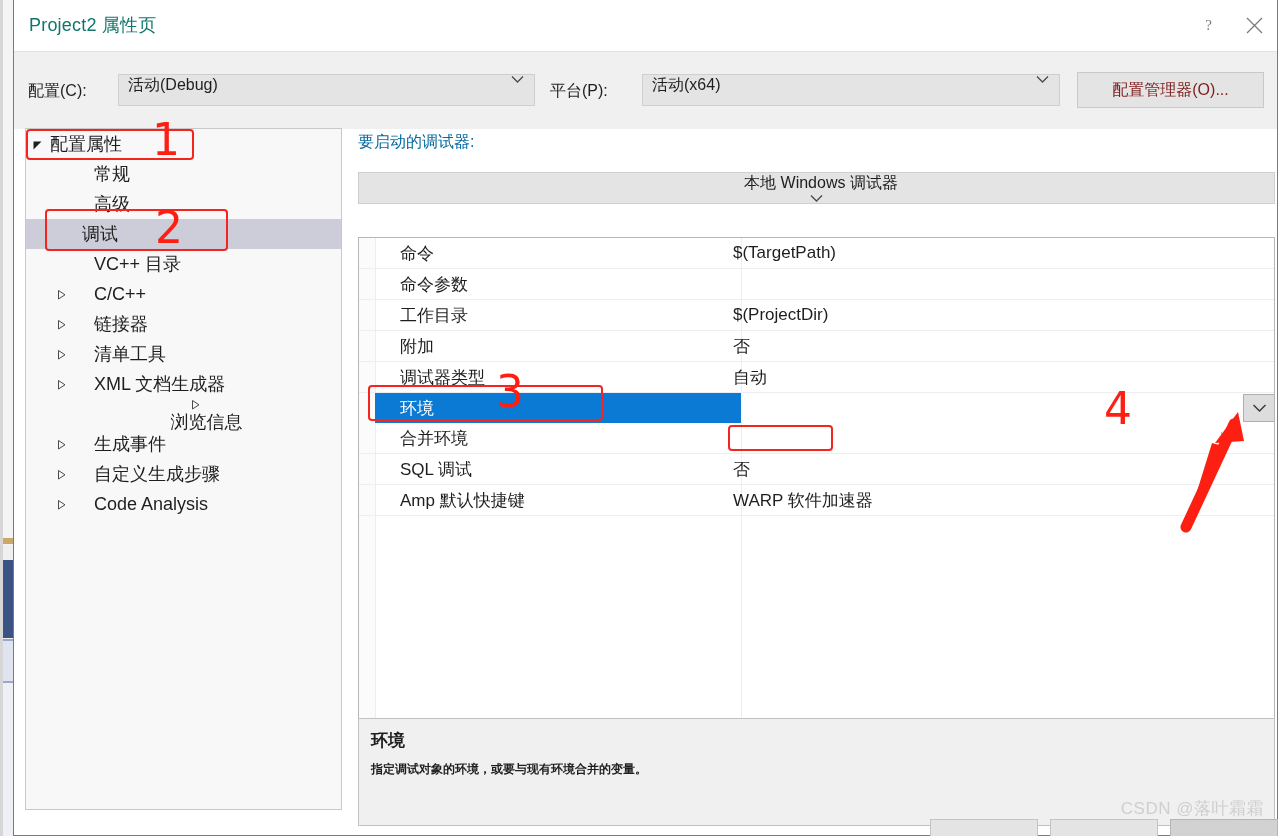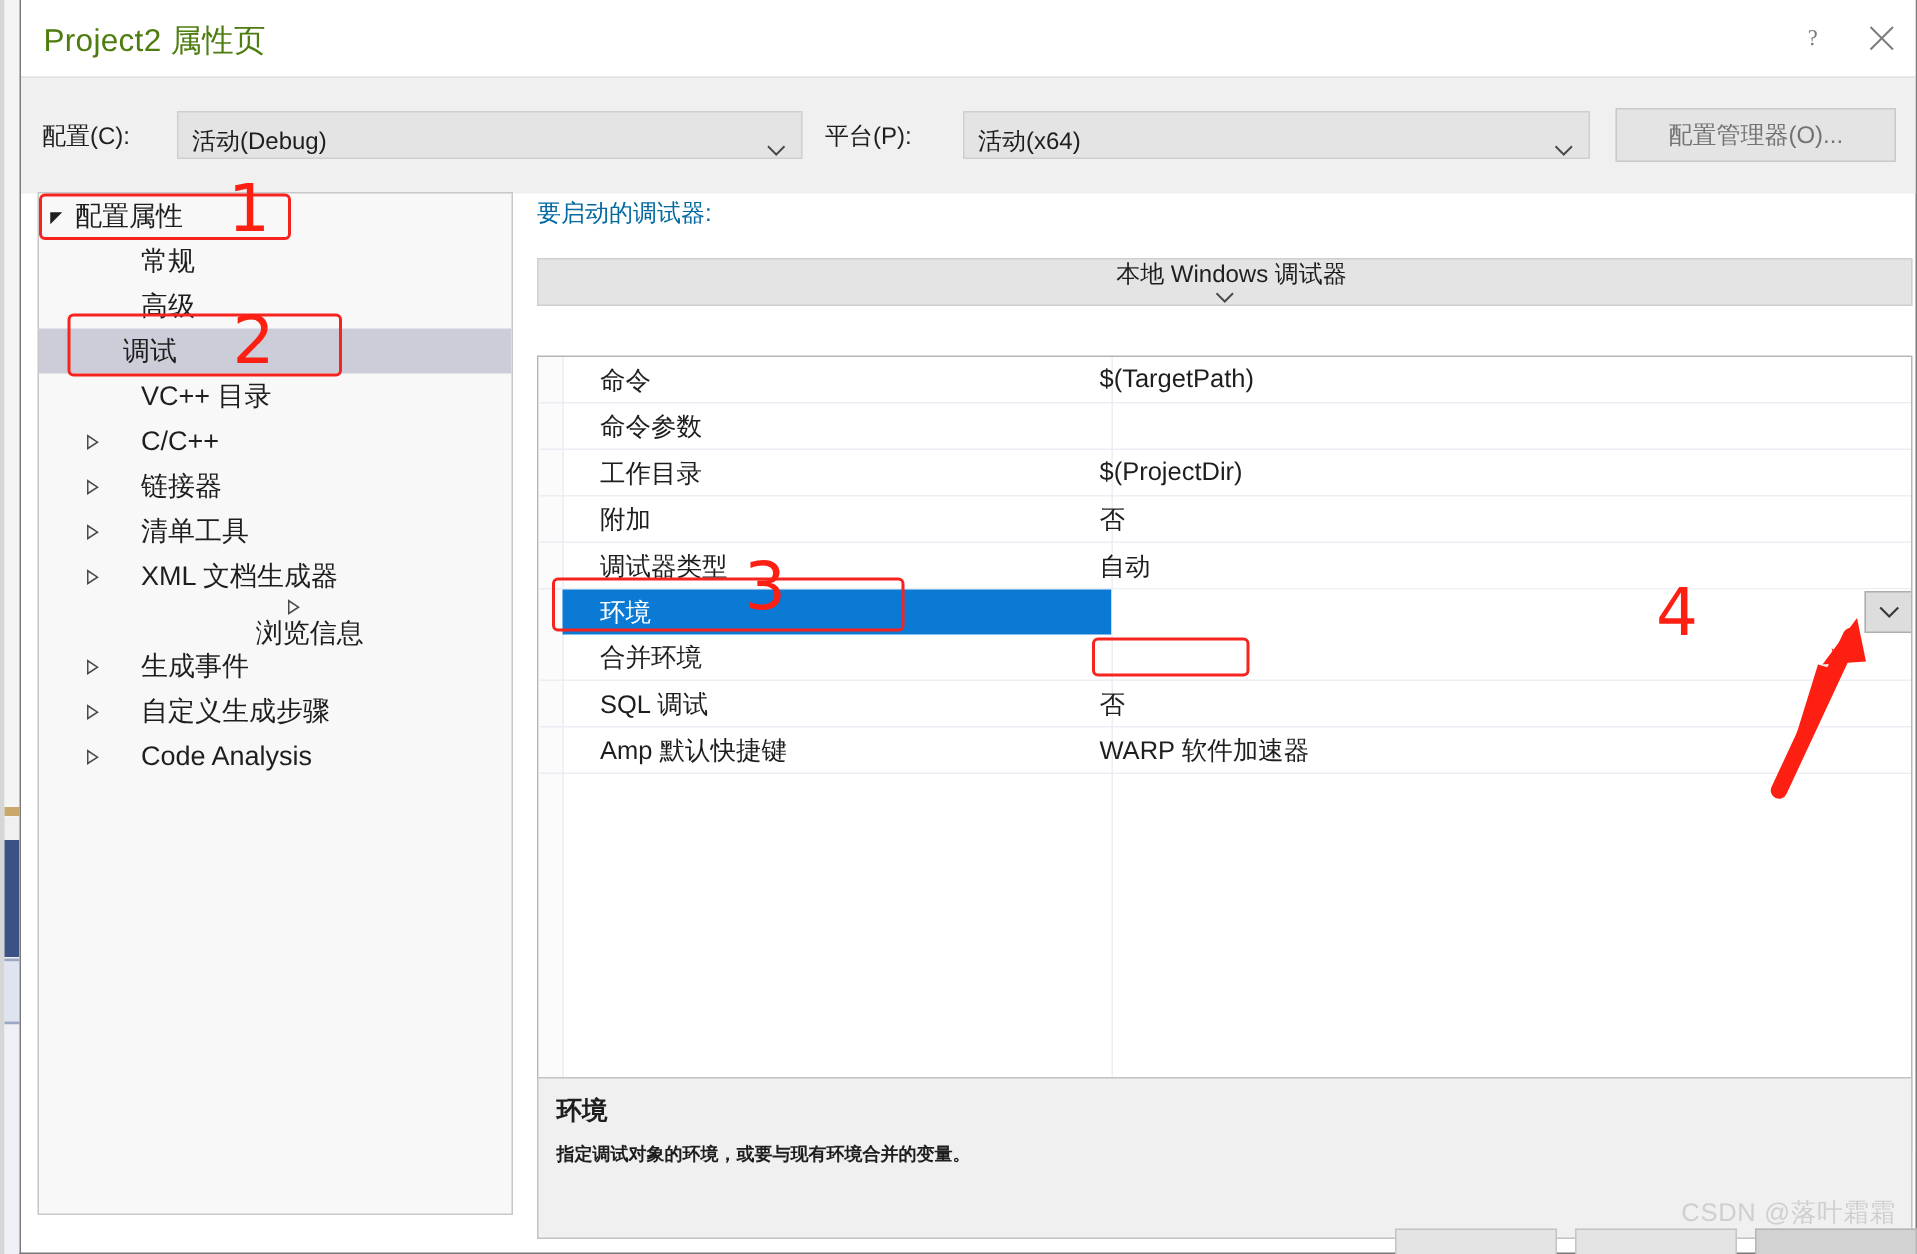--- a/index.html
+++ b/index.html
@@ -22,35 +22,35 @@
   .bg-sliver .s-d{position:absolute;left:3px;top:681px;width:10px;height:2px;background:#9aa8c6;}
   .bg-sliver .s-e{position:absolute;left:3px;top:683px;width:10px;height:153px;background:#eef0f6;}
 
   
   .dialog{position:absolute;left:13px;top:0;width:1265px;height:836px;background:#ffffff;
           border-left:1px solid #7a7a7a;border-right:1px solid #7a7a7a;border-bottom:1px solid #7a7a7a;
           box-sizing:border-box;}
 
   
   .titlebar{position:absolute;left:0;top:0;right:0;height:51px;background:#ffffff;}
-  .title-text{position:absolute;left:15px;top:13px;font-size:21px;color:#4d7c0f;letter-spacing:.2px;}
+  .title-text{position:absolute;left:15px;top:13px;font-size:18px;color:#0f766e;letter-spacing:.2px;}
   .title-btns{position:absolute;right:0;top:0;height:51px;display:flex;align-items:center;}
   .tbtn{width:46px;height:51px;display:flex;align-items:center;justify-content:center;color:#7b7b7b;}
   .tbtn svg{display:block;}
 
   
   .config-strip{position:absolute;left:0;top:51px;right:0;height:77px;background:#f0f0f0;
                 border-top:1px solid #e2e2e2;}
   .lbl{position:absolute;font-size:16px;color:#1e1e1e;}
   .combo{position:absolute;background:#e4e4e4;border:1px solid #cfcfcf;box-sizing:border-box;
-         display:flex;align-items:flex-end;}
+         display:flex;align-items:flex-start;}
   .combo .cv{flex:1;font-size:16px;color:#1e1e1e;padding-left:9px;white-space:nowrap;overflow:hidden;}
   .combo .carr{width:34px;display:flex;align-items:center;justify-content:center;color:#4a4a4a;}
   .btn{position:absolute;background:#e4e4e4;border:1px solid #c9c9c9;box-sizing:border-box;
-       display:flex;align-items:center;justify-content:center;font-size:16px;color:#737373;}
+       display:flex;align-items:center;justify-content:center;font-size:16px;color:#7f1d1d;}
 
   
   .tree{position:absolute;left:11px;top:128px;width:317px;height:682px;background:#f8f8f8;
         border:1px solid #c8c8c8;box-sizing:border-box;overflow:hidden;}
   .tnode{position:relative;height:30px;display:flex;align-items:center;font-size:18px;color:#1e1e1e;
          white-space:nowrap;}
   .tnode.sel{background:#cdcdd9;}
   .tw{width:22px;display:flex;align-items:center;justify-content:center;flex:none;}
   .tw svg{display:block;}
   .tnode.lvl0 .tlabel{padding-left:2px;}

